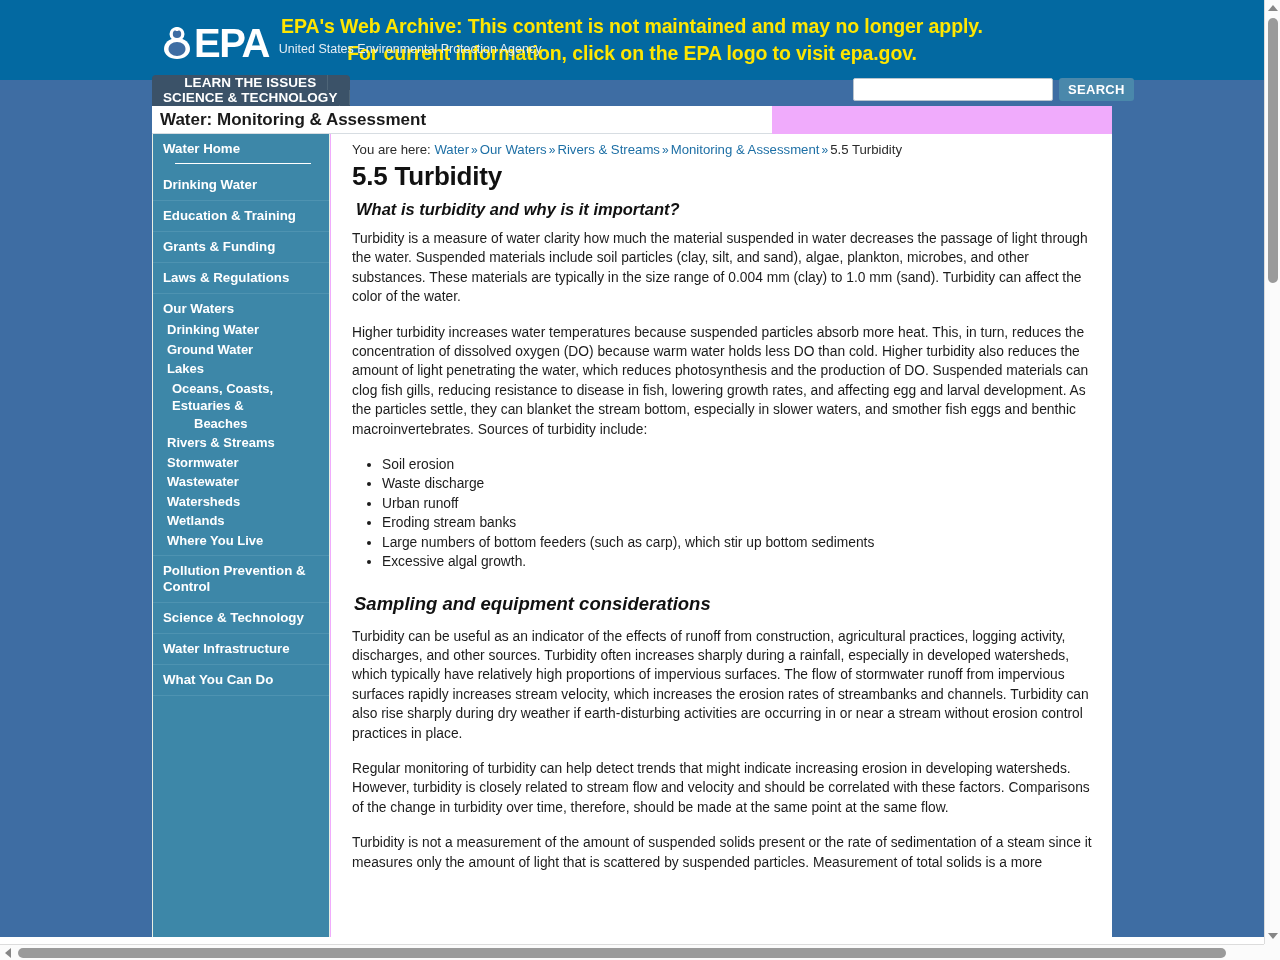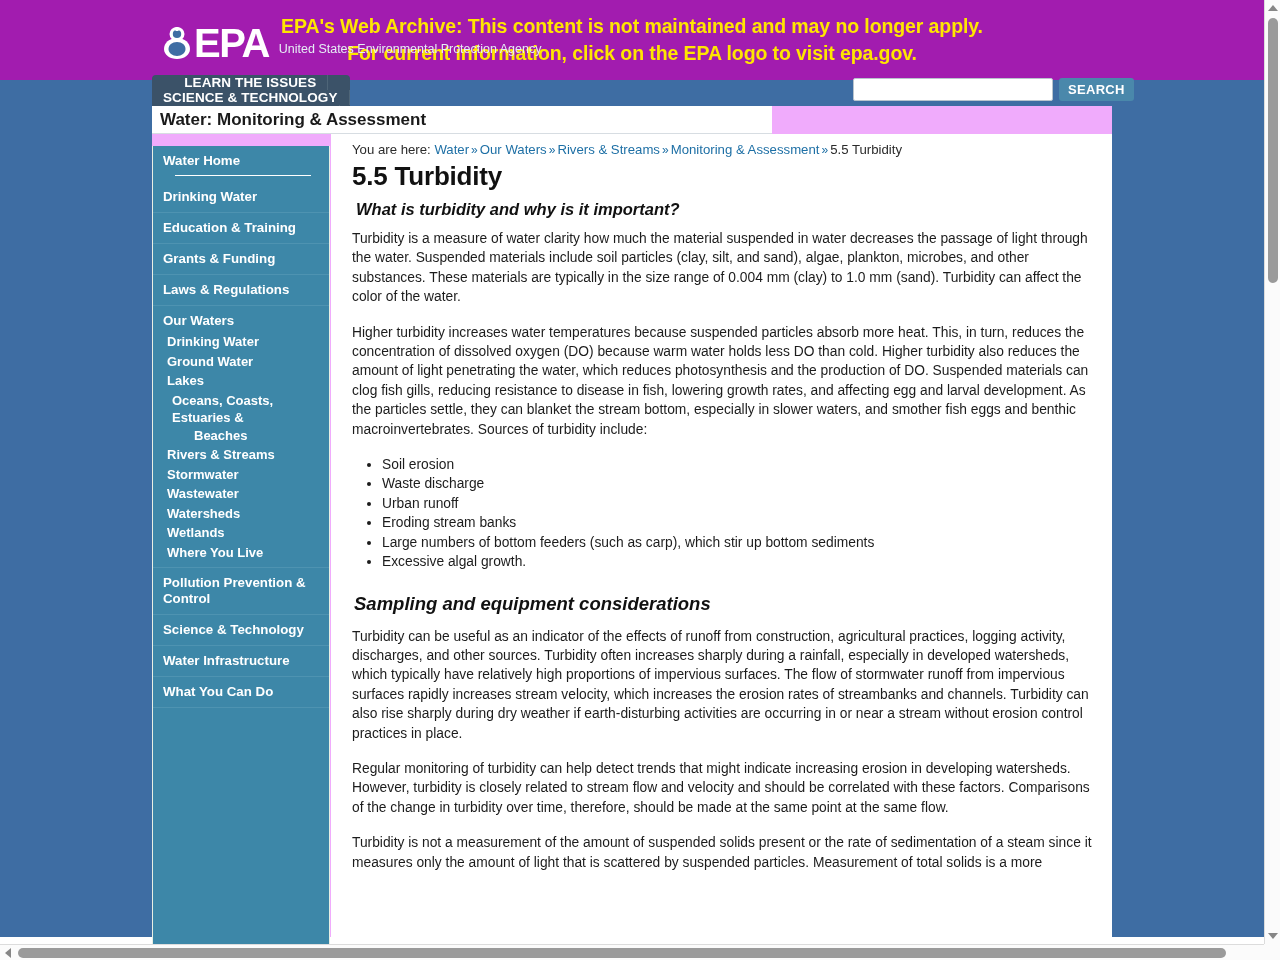--- a/index.html
+++ b/index.html
@@ -14,21 +14,21 @@
   .viewport {
     position: relative;
     width: 1280px; height: 960px;
     overflow: hidden;
   }
 
   
   .archive-banner {
     position: absolute; top: 0; left: 0;
     width: 1264px; height: 80px;
-    background: #a21caf;
+    background: #0369a1;
     color: #ffe600;
     display: flex; flex-direction: column;
     align-items: center; justify-content: center;
     text-align: center;
     font-weight: bold;
     font-size: 19.5px;
     line-height: 27px;
     letter-spacing: -0.1px;
   }
 
@@ -181,21 +181,20 @@
   .share-icon svg { position: absolute; top: 1px; left: 1px; }
 
   
   .sidebar {
     position: absolute; top: 28px; left: 0;
     width: 178px; height: 803px;
     background: #3d87a8;
     border-right: 1px solid #e8efe4;
     border-left: 1px solid #e8efe4;
     overflow: hidden;
-    margin-top: 12px;
   }
   .side-item {
     color: #ffffff;
     font-size: 13.3px;
     font-weight: bold;
     padding: 7px 8px 7px 10px;
     border-bottom: 1px solid #4e93b1;
     line-height: 16px;
     cursor: pointer;
   }

